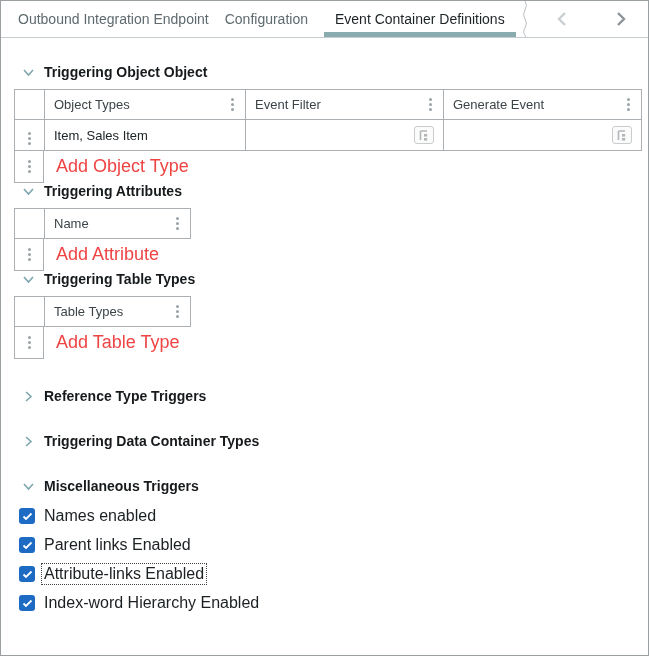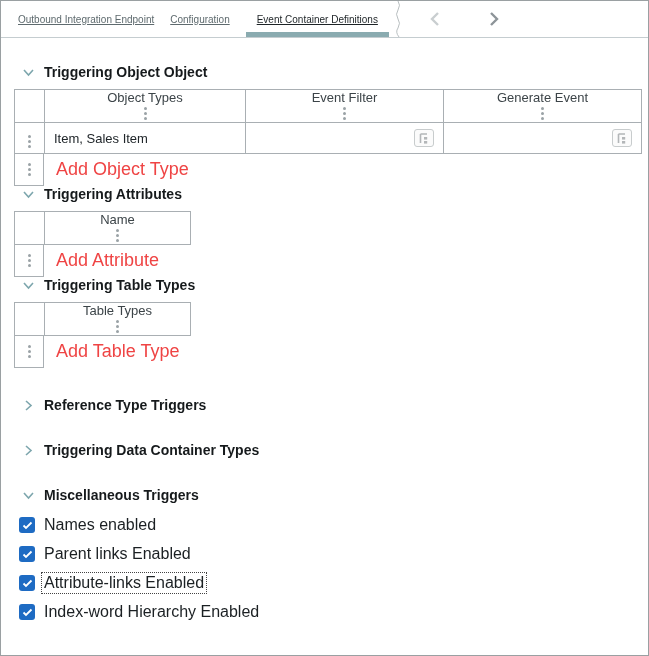--- a/index.html
+++ b/index.html
@@ -16,24 +16,24 @@
 
   
   .tabbar {
     height:37px;
     border-bottom:1px solid #c5cdd0;
     display:flex; align-items:center;
     padding-left:17px;
     position:relative;
   }
   .tab {
-    color:#5e6a6e; font-size:10px;
+    color:#5e6a6e; font-size:14px;
     margin-right:16px; cursor:pointer;
     white-space:nowrap;
-    height:100%; display:flex; align-items:center;text-decoration:underline;
+    height:100%; display:flex; align-items:center;
   }
   .tab.active {
     color:#1d2326;
     position:relative;
     padding:0 11px;
     margin-right:2px;
   }
   .tab.active::after {
     content:""; position:absolute;
     left:0; right:0; bottom:0; height:5px;
@@ -61,21 +61,21 @@
   table.grid { border-collapse:collapse; table-layout:fixed; }
   table.grid td {
     border:1px solid #a9afb3;
     height:30px; padding:0 9px;
     vertical-align:middle;
     background:#fff; font-size:13px; color:#20262a;
     overflow:hidden; white-space:nowrap;
   }
   td.handle-cell { padding:0; text-align:center; }
   td.corner-cell { padding:0; }
-  .hdr-flex { display:flex; align-items:center; justify-content:space-between;flex-direction:column; }
+  .hdr-flex { display:flex; align-items:center; justify-content:space-between; }
   .hdr-label { color:#3c4448; }
   .kebab { display:inline-flex; flex-direction:column; gap:2px; align-items:center; justify-content:center; cursor:pointer; padding:2px; }
   .kebab i { width:3px; height:3px; border-radius:50%; background:#9aa2a6; display:block; }
   td.light-bottom { border-bottom-color:#ced3d5; border-top-color:#ced3d5; }
   .cell-flex { display:flex; align-items:center; justify-content:flex-end; }
   .tree-btn {
     width:20px; height:18px;
     border:1px solid #c8cccd; border-radius:3px;
     background:#fbfbfb;
     display:flex; align-items:center; justify-content:center;

